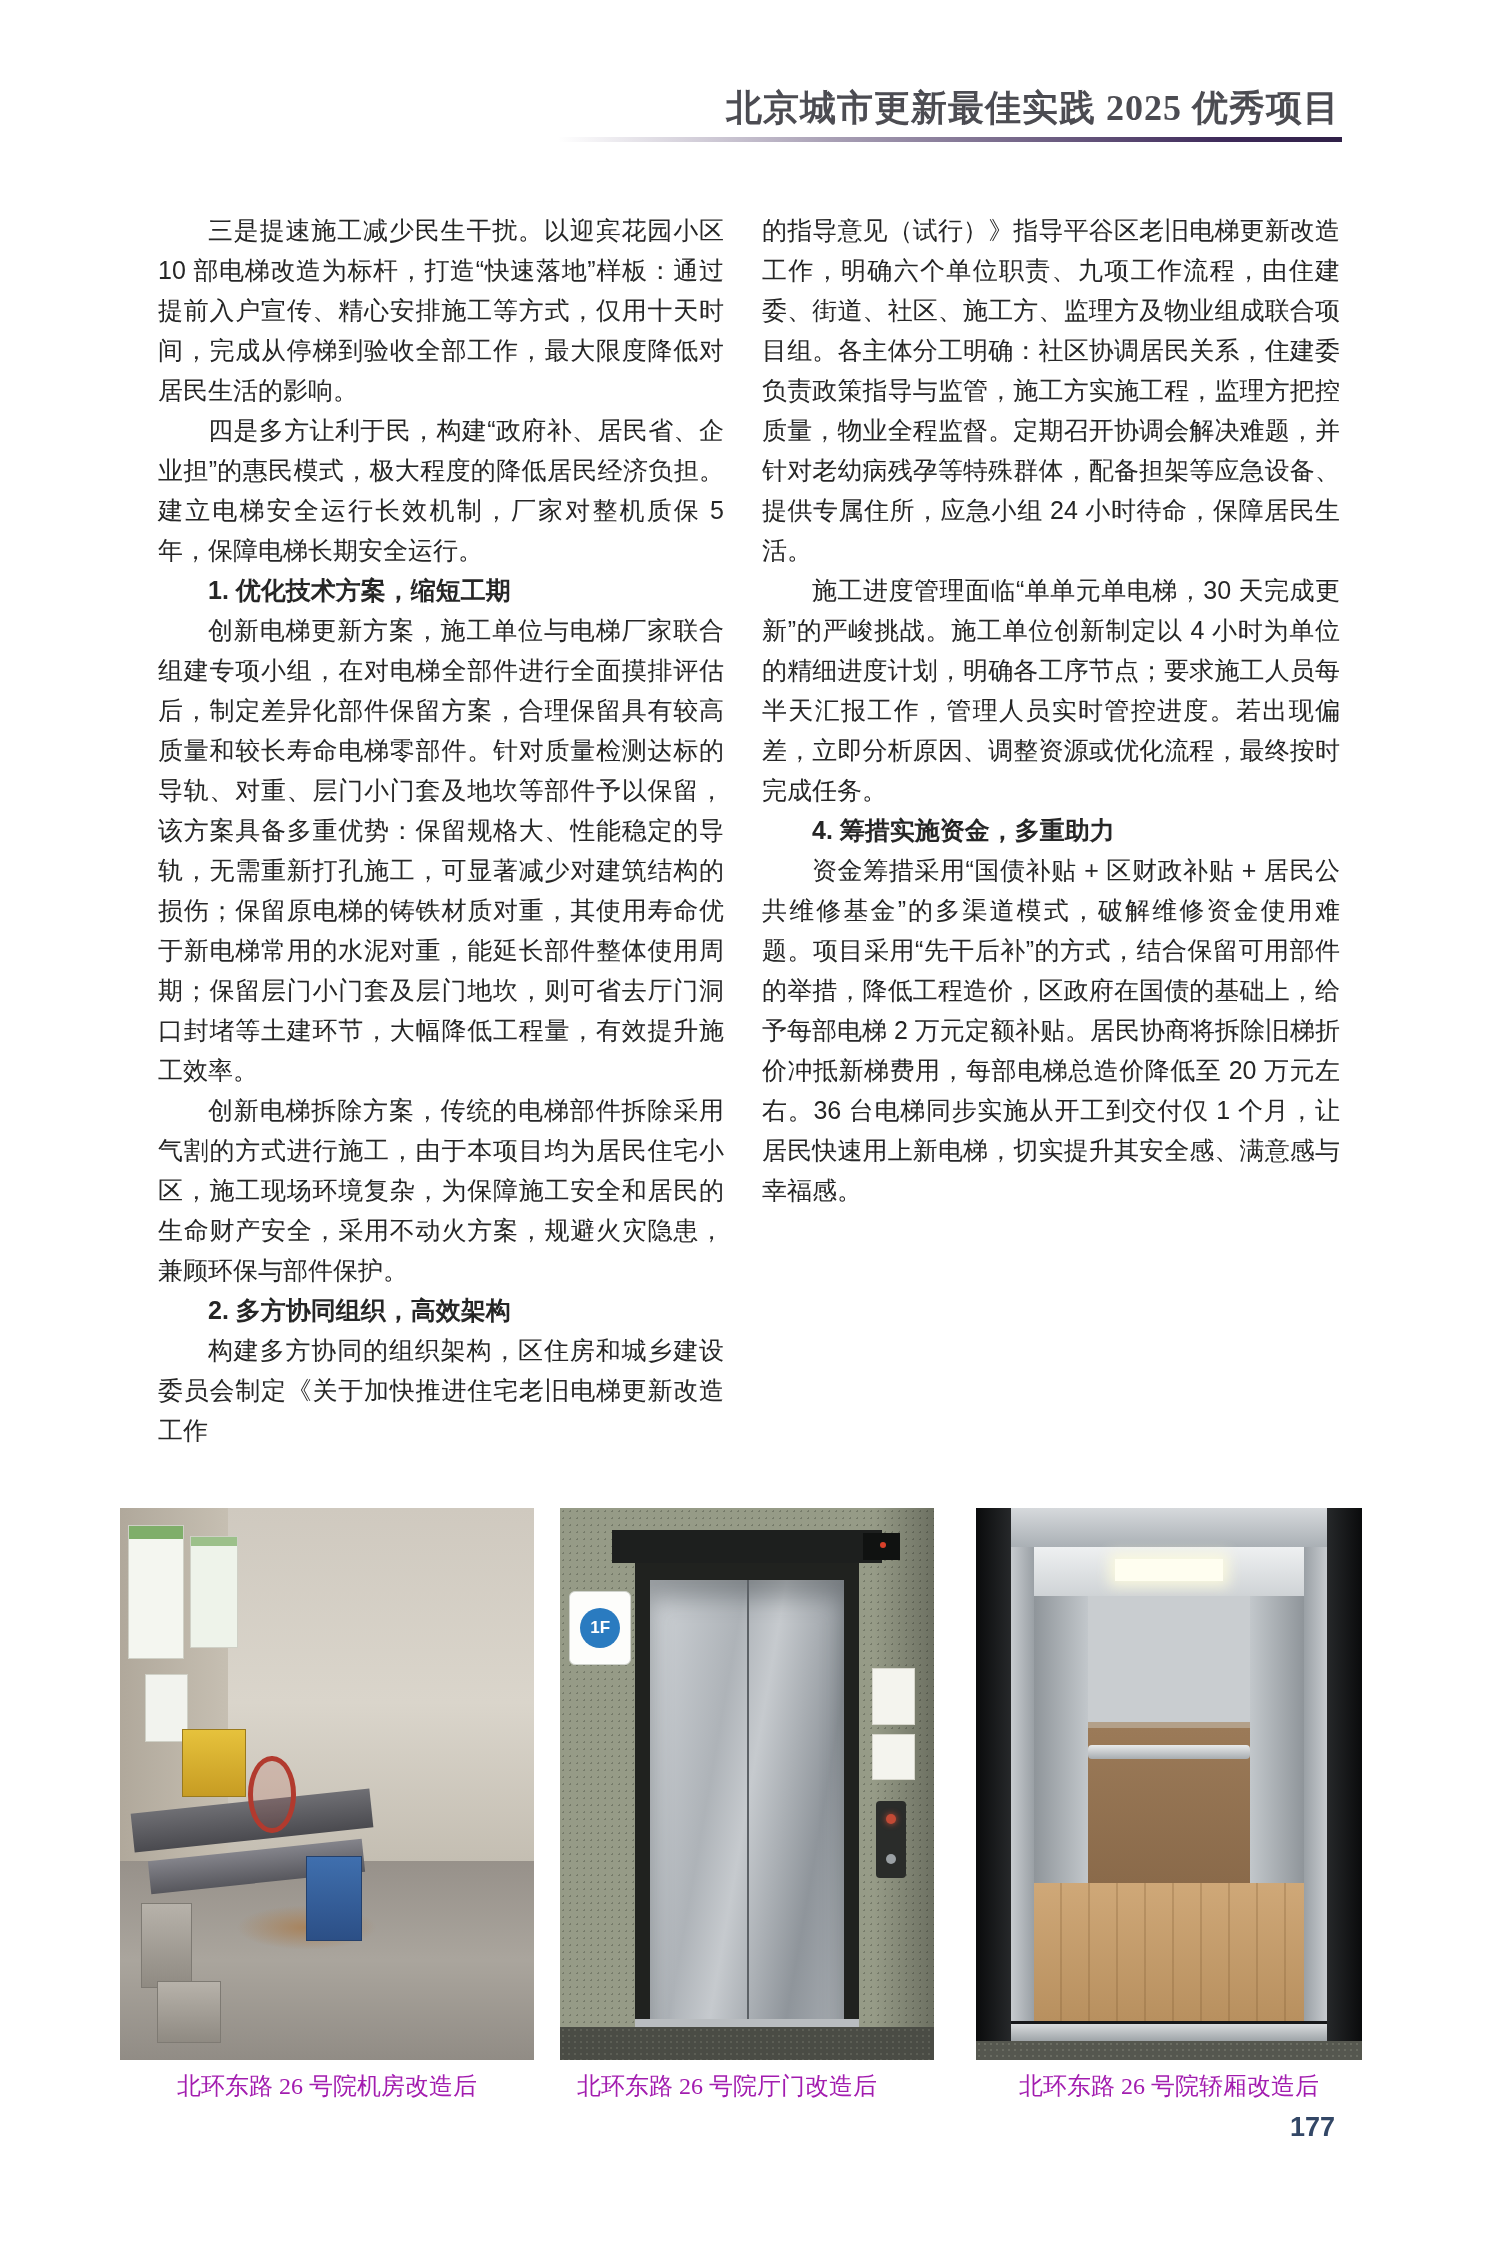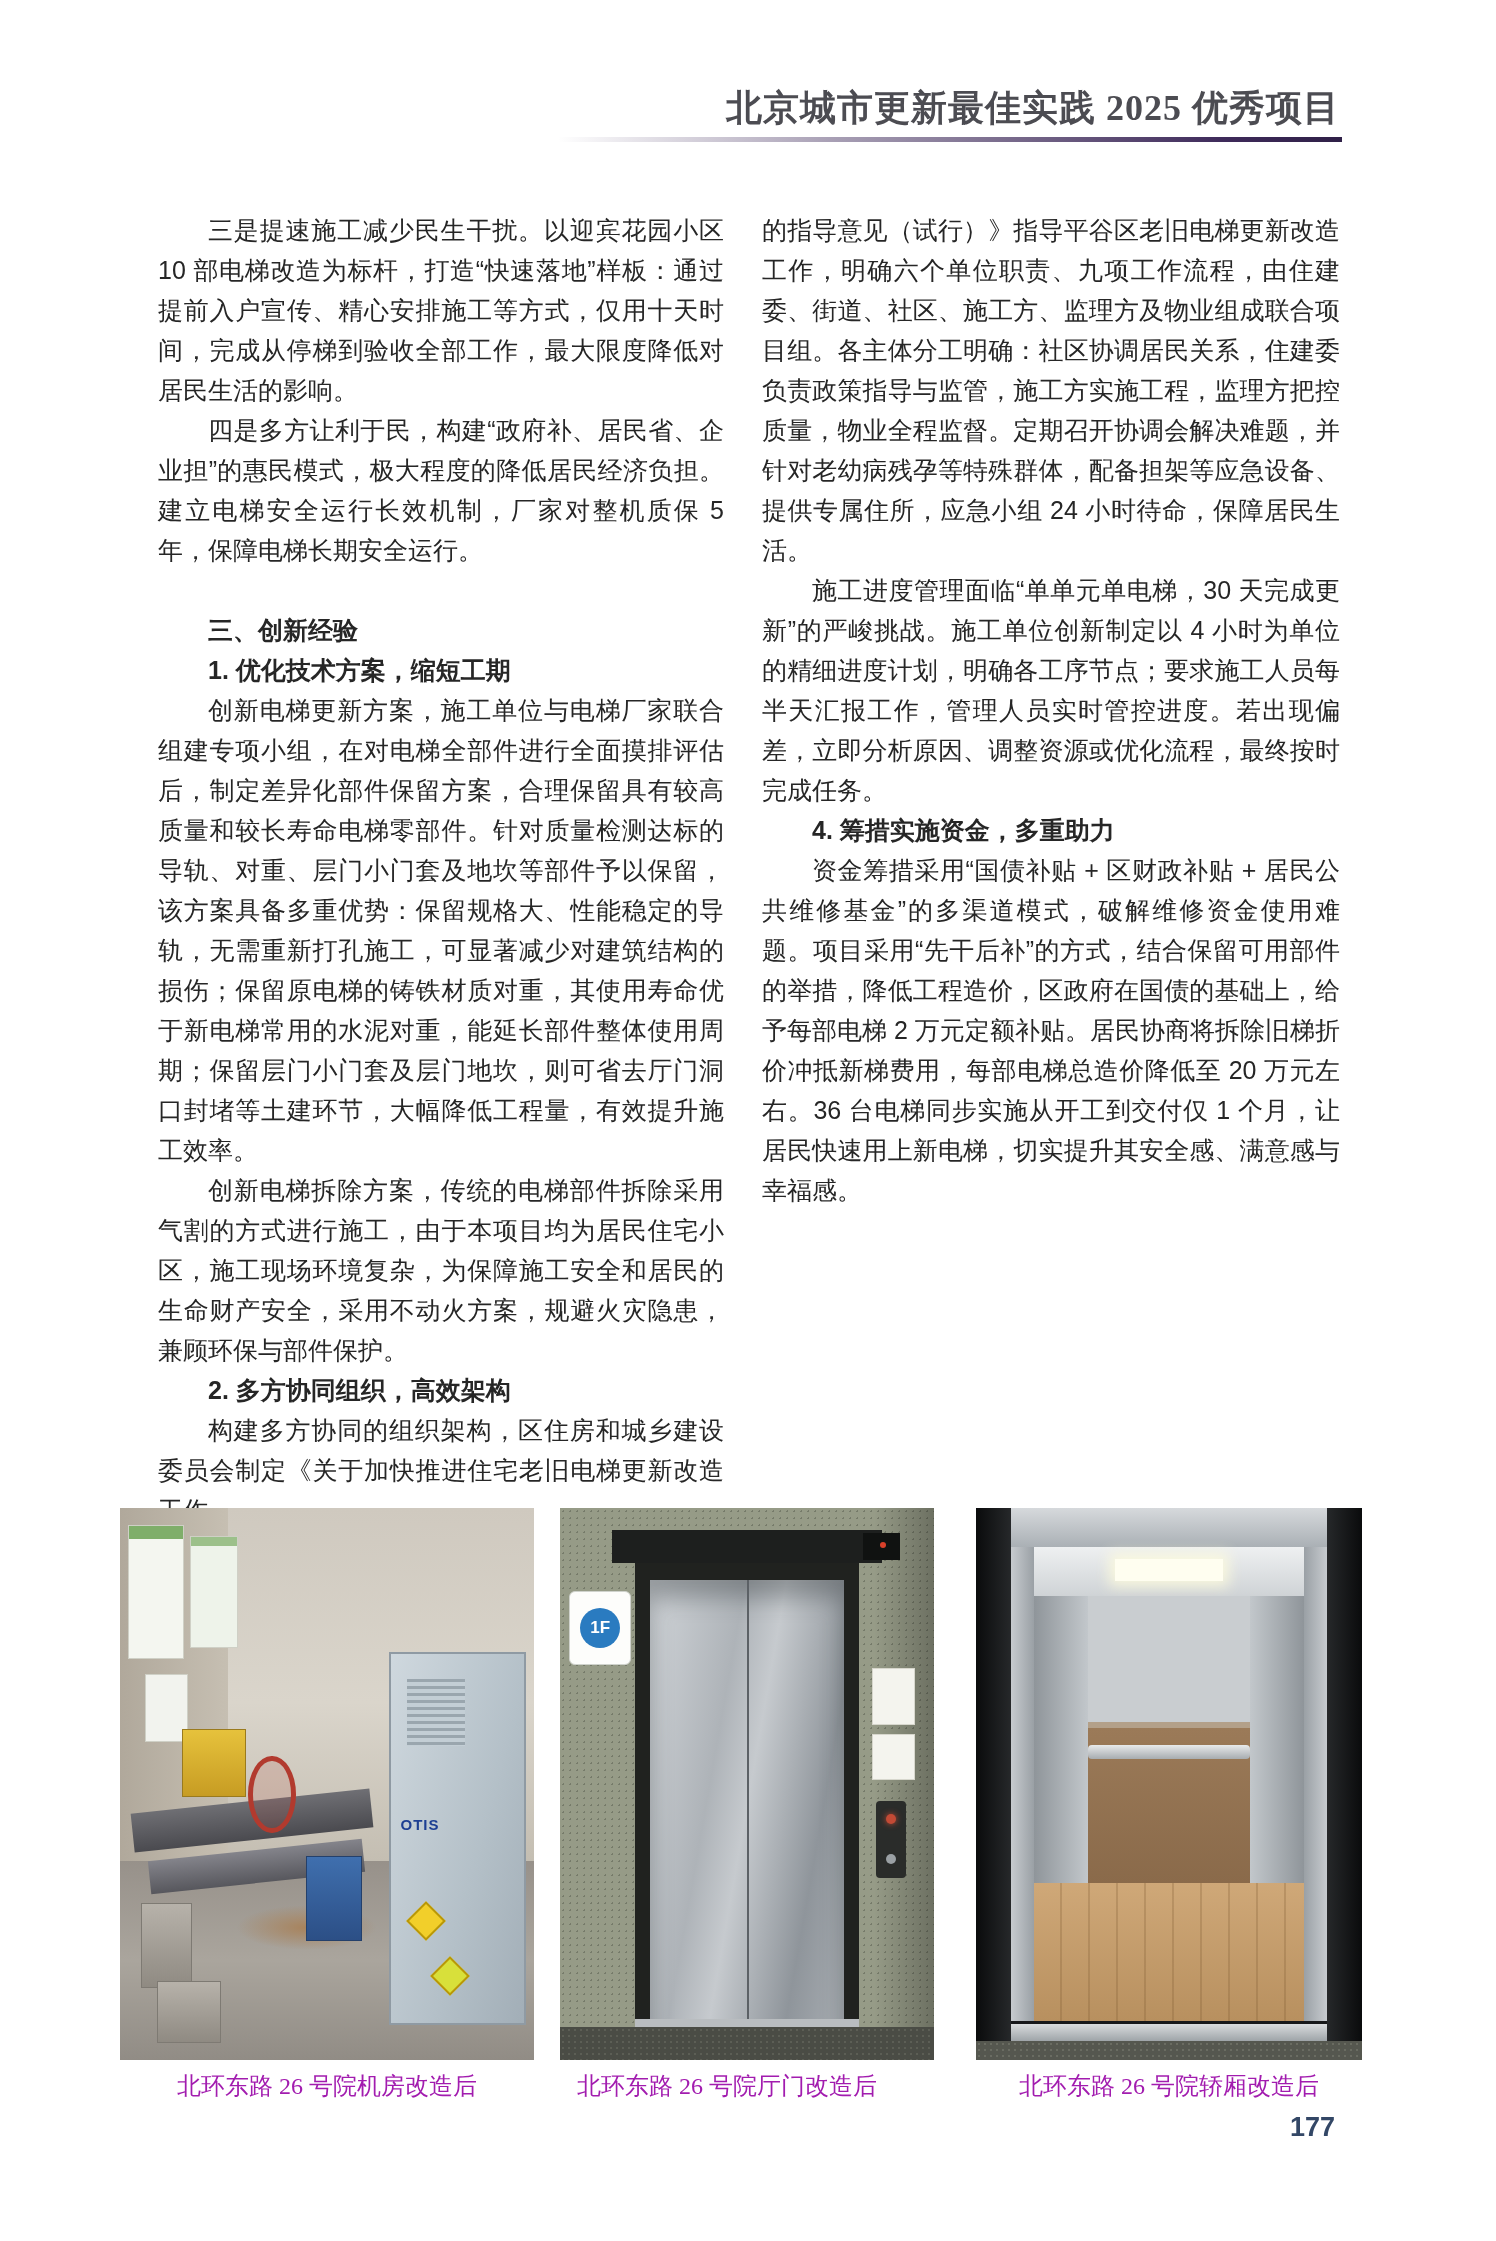--- a/index.html
+++ b/index.html
@@ -135,21 +135,20 @@
 <body>
 
 <div class="page">
 
   <div class="header-title">北京城市更新最佳实践 2025 优秀项目</div>
   <div class="header-rule"></div>
 
   <div class="col" id="col-left">
     <p class="p">三是提速施工减少民生干扰。以迎宾花园小区 10 部电梯改造为标杆，打造“快速落地”样板：通过提前入户宣传、精心安排施工等方式，仅用十天时间，完成从停梯到验收全部工作，最大限度降低对居民生活的影响。</p>
     <p class="p">四是多方让利于民，构建“政府补、居民省、企业担”的惠民模式，极大程度的降低居民经济负担。建立电梯安全运行长效机制，厂家对整机质保 5 年，保障电梯长期安全运行。</p>
-    <p class="h gap">三、创新经验</p>
     <p class="h">1. 优化技术方案，缩短工期</p>
     <p class="p">创新电梯更新方案，施工单位与电梯厂家联合组建专项小组，在对电梯全部件进行全面摸排评估后，制定差异化部件保留方案，合理保留具有较高质量和较长寿命电梯零部件。针对质量检测达标的导轨、对重、层门小门套及地坎等部件予以保留，该方案具备多重优势：保留规格大、性能稳定的导轨，无需重新打孔施工，可显著减少对建筑结构的损伤；保留原电梯的铸铁材质对重，其使用寿命优于新电梯常用的水泥对重，能延长部件整体使用周期；保留层门小门套及层门地坎，则可省去厅门洞口封堵等土建环节，大幅降低工程量，有效提升施工效率。</p>
     <p class="p">创新电梯拆除方案，传统的电梯部件拆除采用气割的方式进行施工，由于本项目均为居民住宅小区，施工现场环境复杂，为保障施工安全和居民的生命财产安全，采用不动火方案，规避火灾隐患，兼顾环保与部件保护。</p>
     <p class="h">2. 多方协同组织，高效架构</p>
     <p class="p">构建多方协同的组织架构，区住房和城乡建设委员会制定《关于加快推进住宅老旧电梯更新改造工作</p>
   </div>
 
   <div class="col" id="col-right">
     <p class="p cont">的指导意见（试行）》指导平谷区老旧电梯更新改造工作，明确六个单位职责、九项工作流程，由住建委、街道、社区、施工方、监理方及物业组成联合项目组。各主体分工明确：社区协调居民关系，住建委负责政策指导与监管，施工方实施工程，监理方把控质量，物业全程监督。定期召开协调会解决难题，并针对老幼病残孕等特殊群体，配备担架等应急设备、提供专属住所，应急小组 24 小时待命，保障居民生活。</p>
     <p class="p">施工进度管理面临“单单元单电梯，30 天完成更新”的严峻挑战。施工单位创新制定以 4 小时为单位的精细进度计划，明确各工序节点；要求施工人员每半天汇报工作，管理人员实时管控进度。若出现偏差，立即分析原因、调整资源或优化流程，最终按时完成任务。</p>
@@ -165,26 +164,20 @@
     <div class="p1-poster pc"></div>
     <div class="p1-floor"></div>
     <div class="p1-debris"></div>
     <div class="p1-block b1"></div>
     <div class="p1-block b2"></div>
     <div class="p1-beam"></div>
     <div class="p1-beam2"></div>
     <div class="p1-motor"></div>
     <div class="p1-wheel"></div>
     <div class="p1-blue"></div>
-    <div class="p1-cabinet">
-      <div class="p1-vent"></div>
-      <div class="p1-otis">OTIS</div>
-      <div class="p1-sticker s1"></div>
-      <div class="p1-sticker s2"></div>
-    </div>
   </div>
 
   <div class="photo" id="photo2">
     <div class="p2-wall"></div>
     <div class="p2-wall-shade"></div>
     <div class="p2-lintel"></div>
     <div class="p2-indicator">
         <div class="dot"></div>
       </div>
     <div class="p2-frame"></div>

